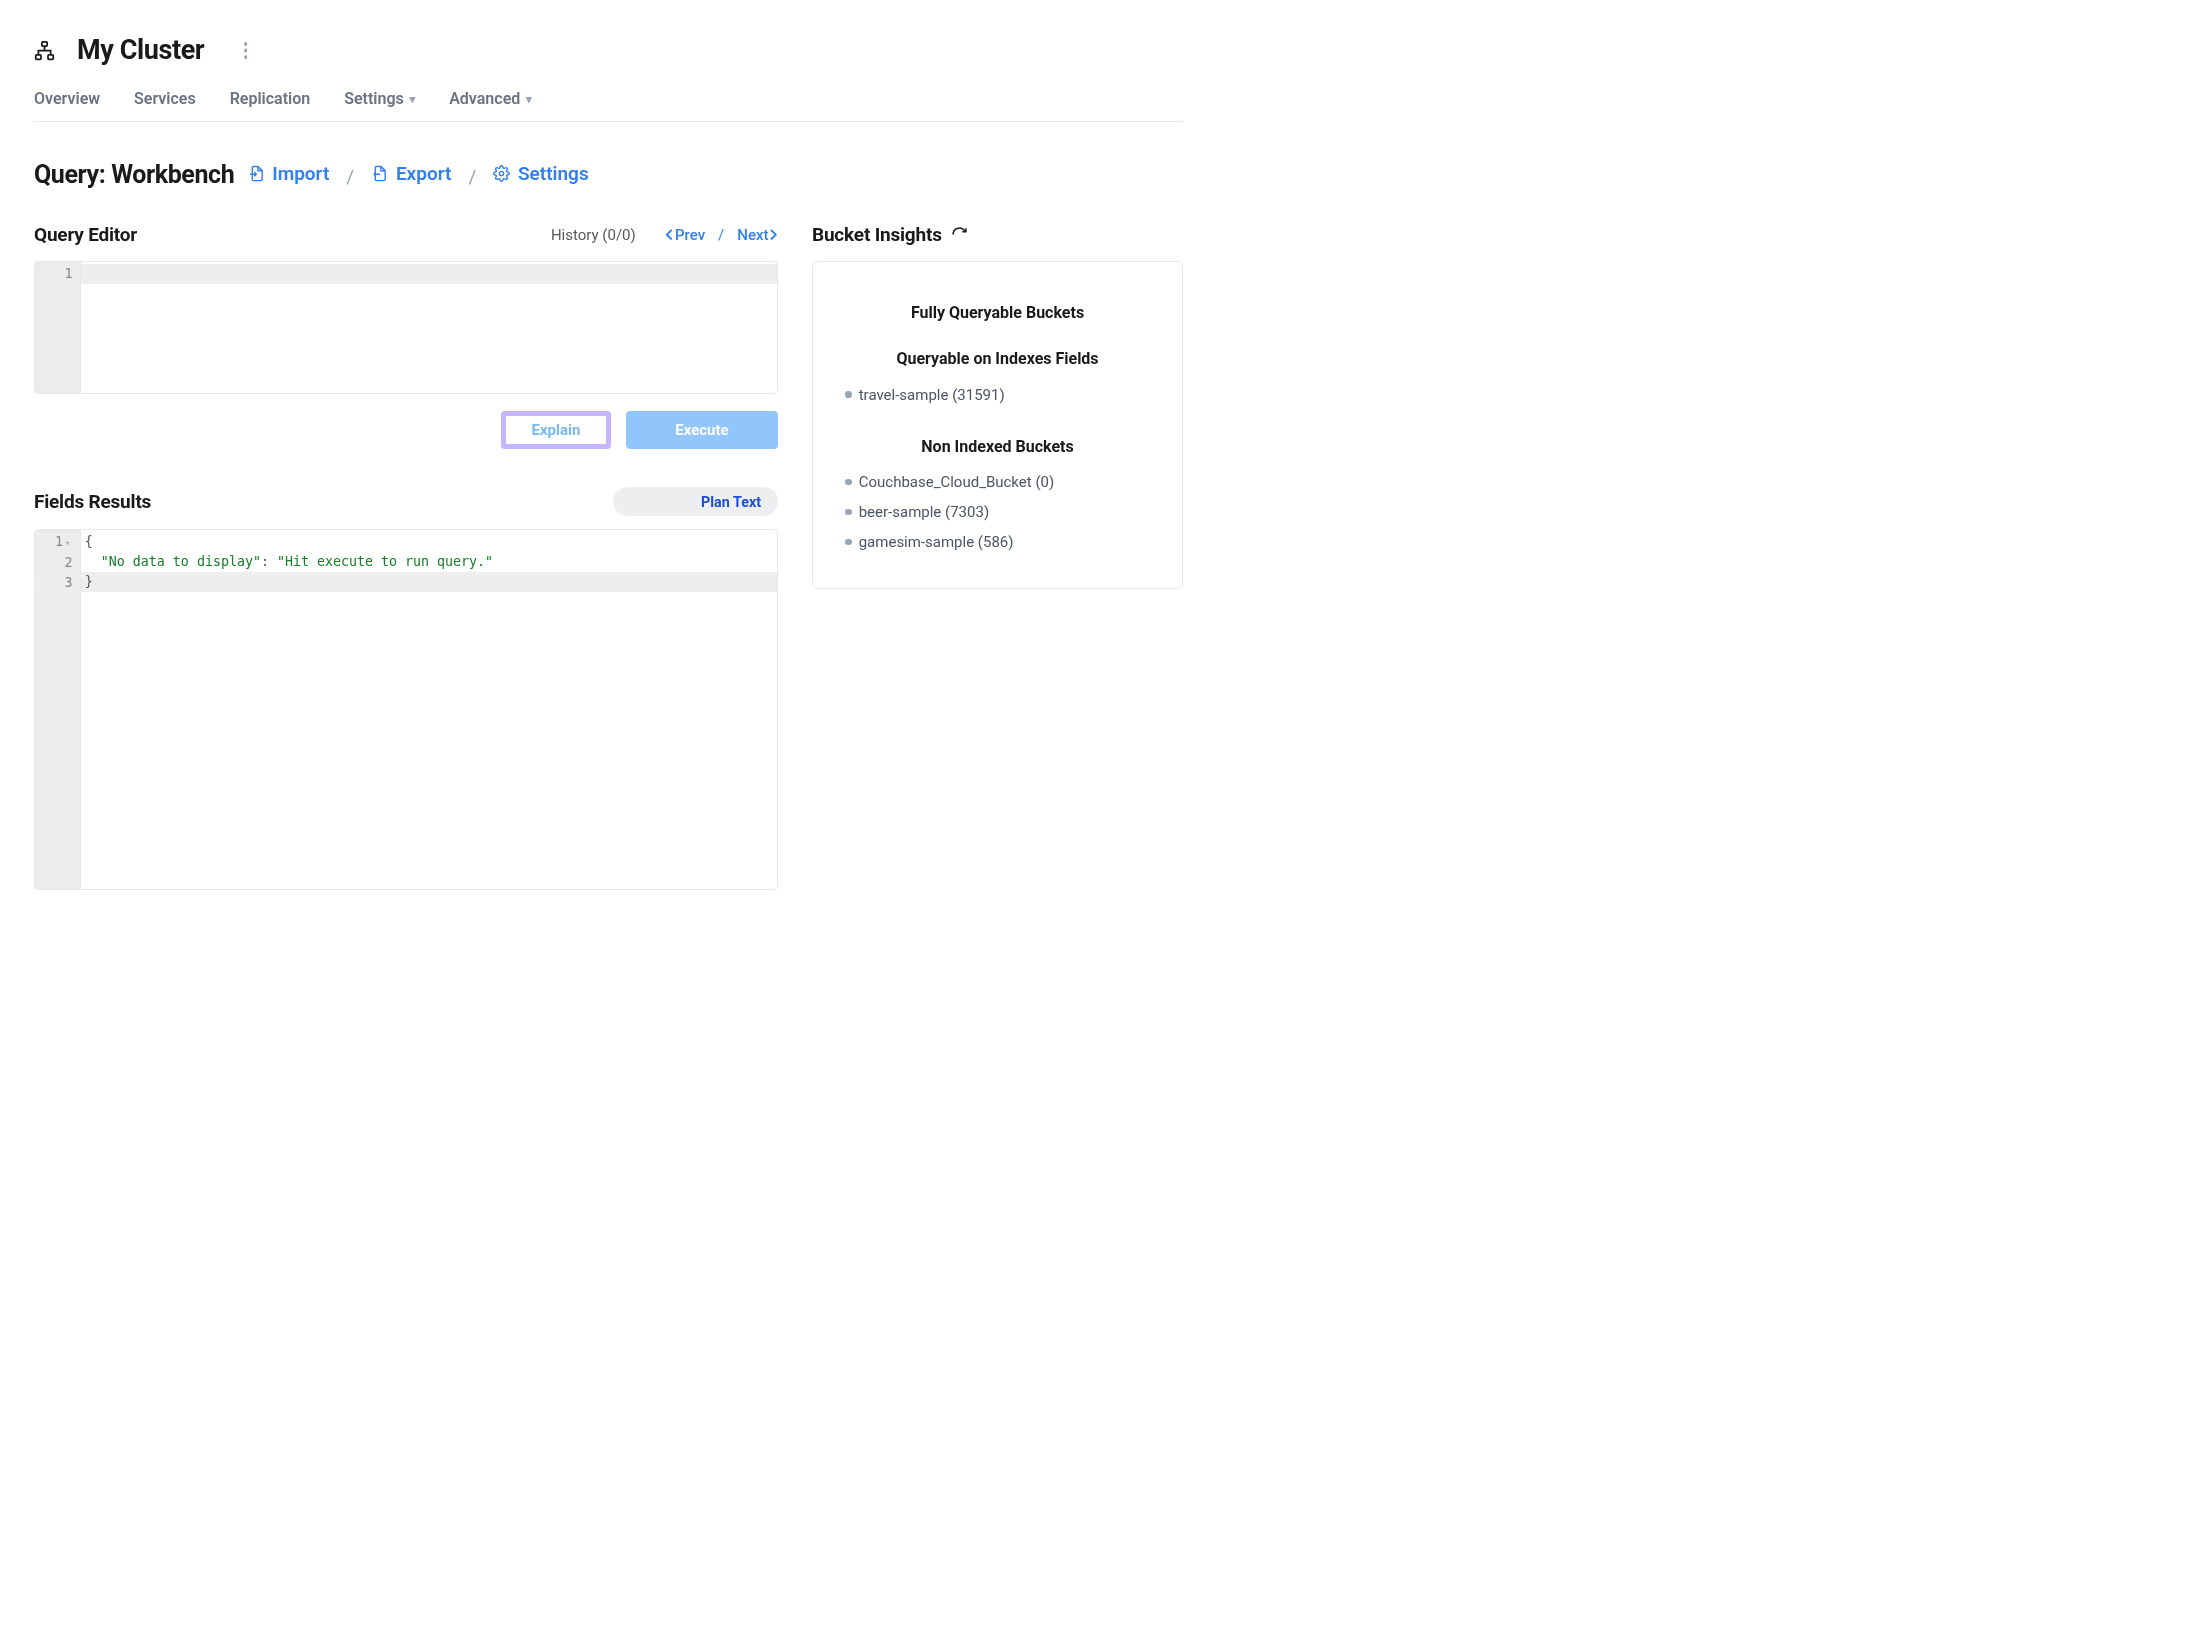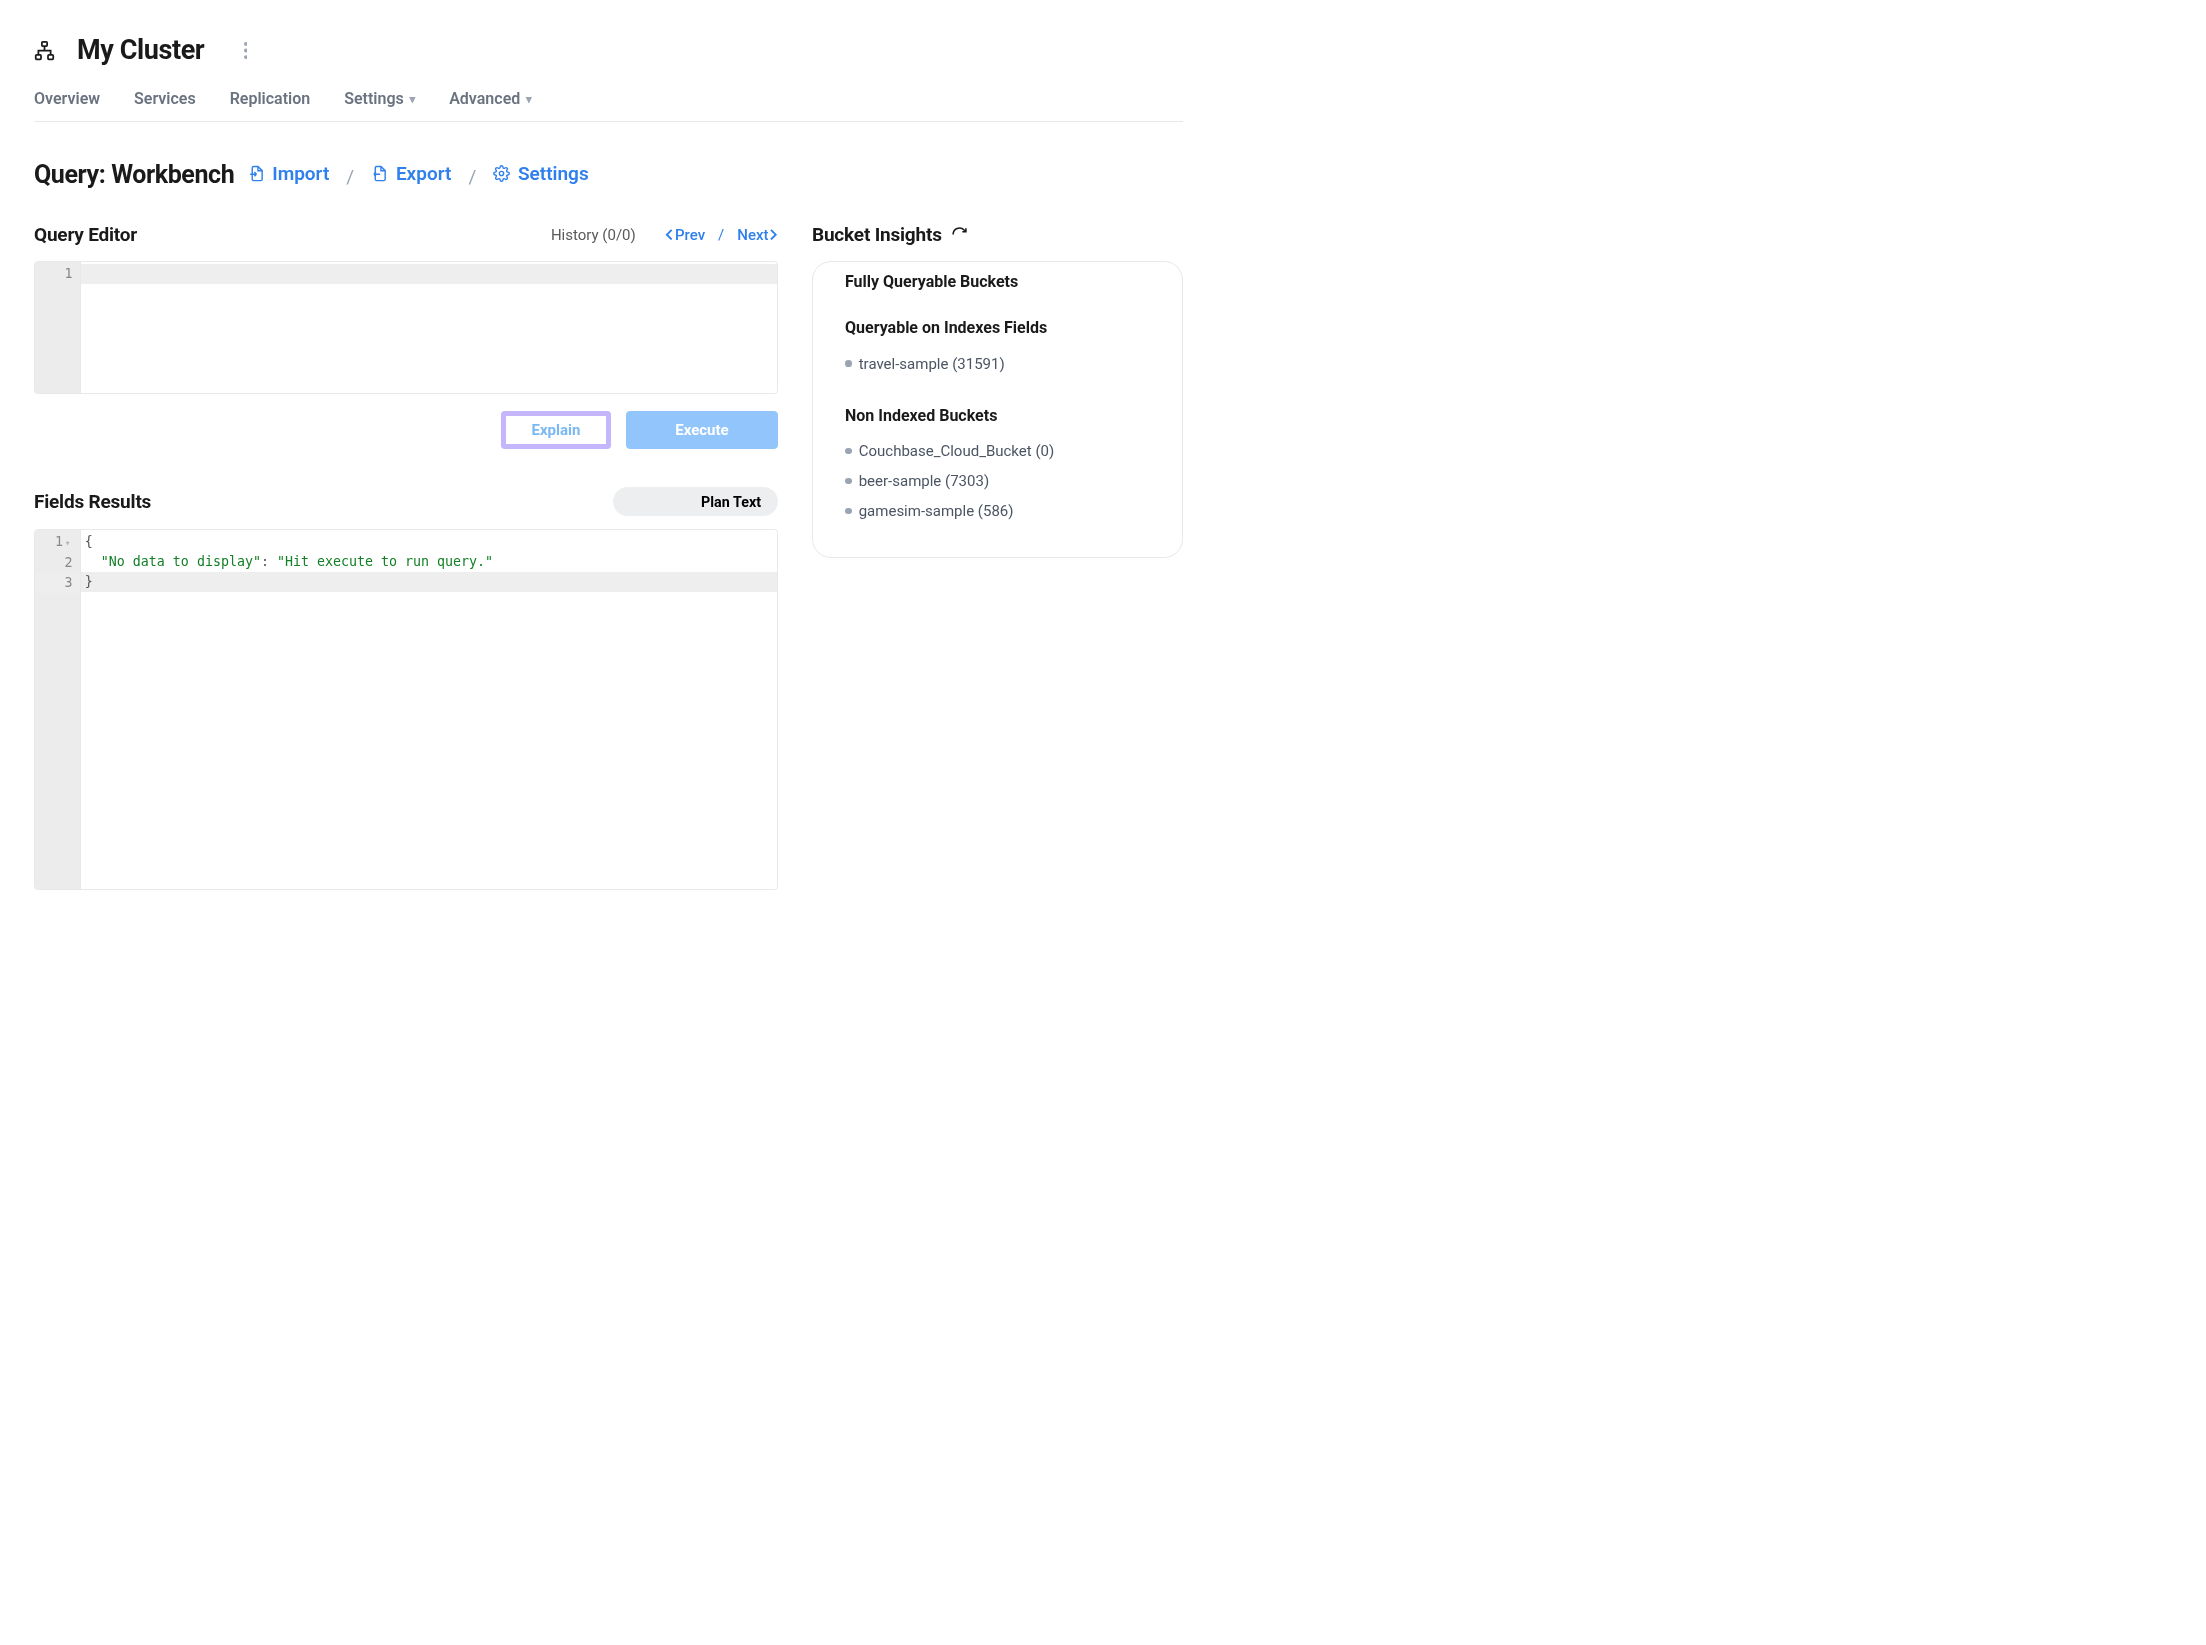--- a/index.html
+++ b/index.html
@@ -169,21 +169,21 @@
     }
     .seg-btn {
       padding: 0 17px;
       font-size: 14.3px;
       font-weight: 700;
       display: flex;
       align-items: center;
       cursor: pointer;
     }
     .seg-active { background: #4d7c0f; color: #fff; border-radius: 950px; margin-top: 36px; }
-    .seg-inactive { color: #000000; }
+    .seg-inactive { color: #1d4ed8; }
     .results-box {
       border: 1px solid #e6e8eb;
       border-radius: 3.8px;
       height: 361px;
       display: flex;
       background: #fff;
       overflow: hidden;
     }
     .results-body {
       flex: 1;
@@ -197,22 +197,23 @@
     .fold { color: #b0b0b0; font-size: 9.5px; display: inline-block; width: 9.5px; text-align: center; }
     .insights-header {
       display: flex;
       align-items: center;
       gap: 9.5px;
       margin-bottom: 15px;
     }
     .refresh svg { width: 17px; height: 17px; color: #1a1a1a; cursor: pointer; display: block; }
     .insights-panel {
       border: 1px solid #e6e8eb;
-      border-radius: 19px;
-      padding: 10px 32px 27px 32px;
+      border-radius: 6px;
+      padding: 41px 32px 27px 32px;
+      text-align: center;
     }
     .ins-title {
       font-size: 16px;
       font-weight: 700;
       color: #1a1a1a;
       margin-bottom: 27px;
     }
     .ins-title.mb16 { margin-bottom: 11.4px; }
     .ins-list { list-style: none; margin-bottom: 27px; }
     .ins-list:last-child { margin-bottom: 4px; }

